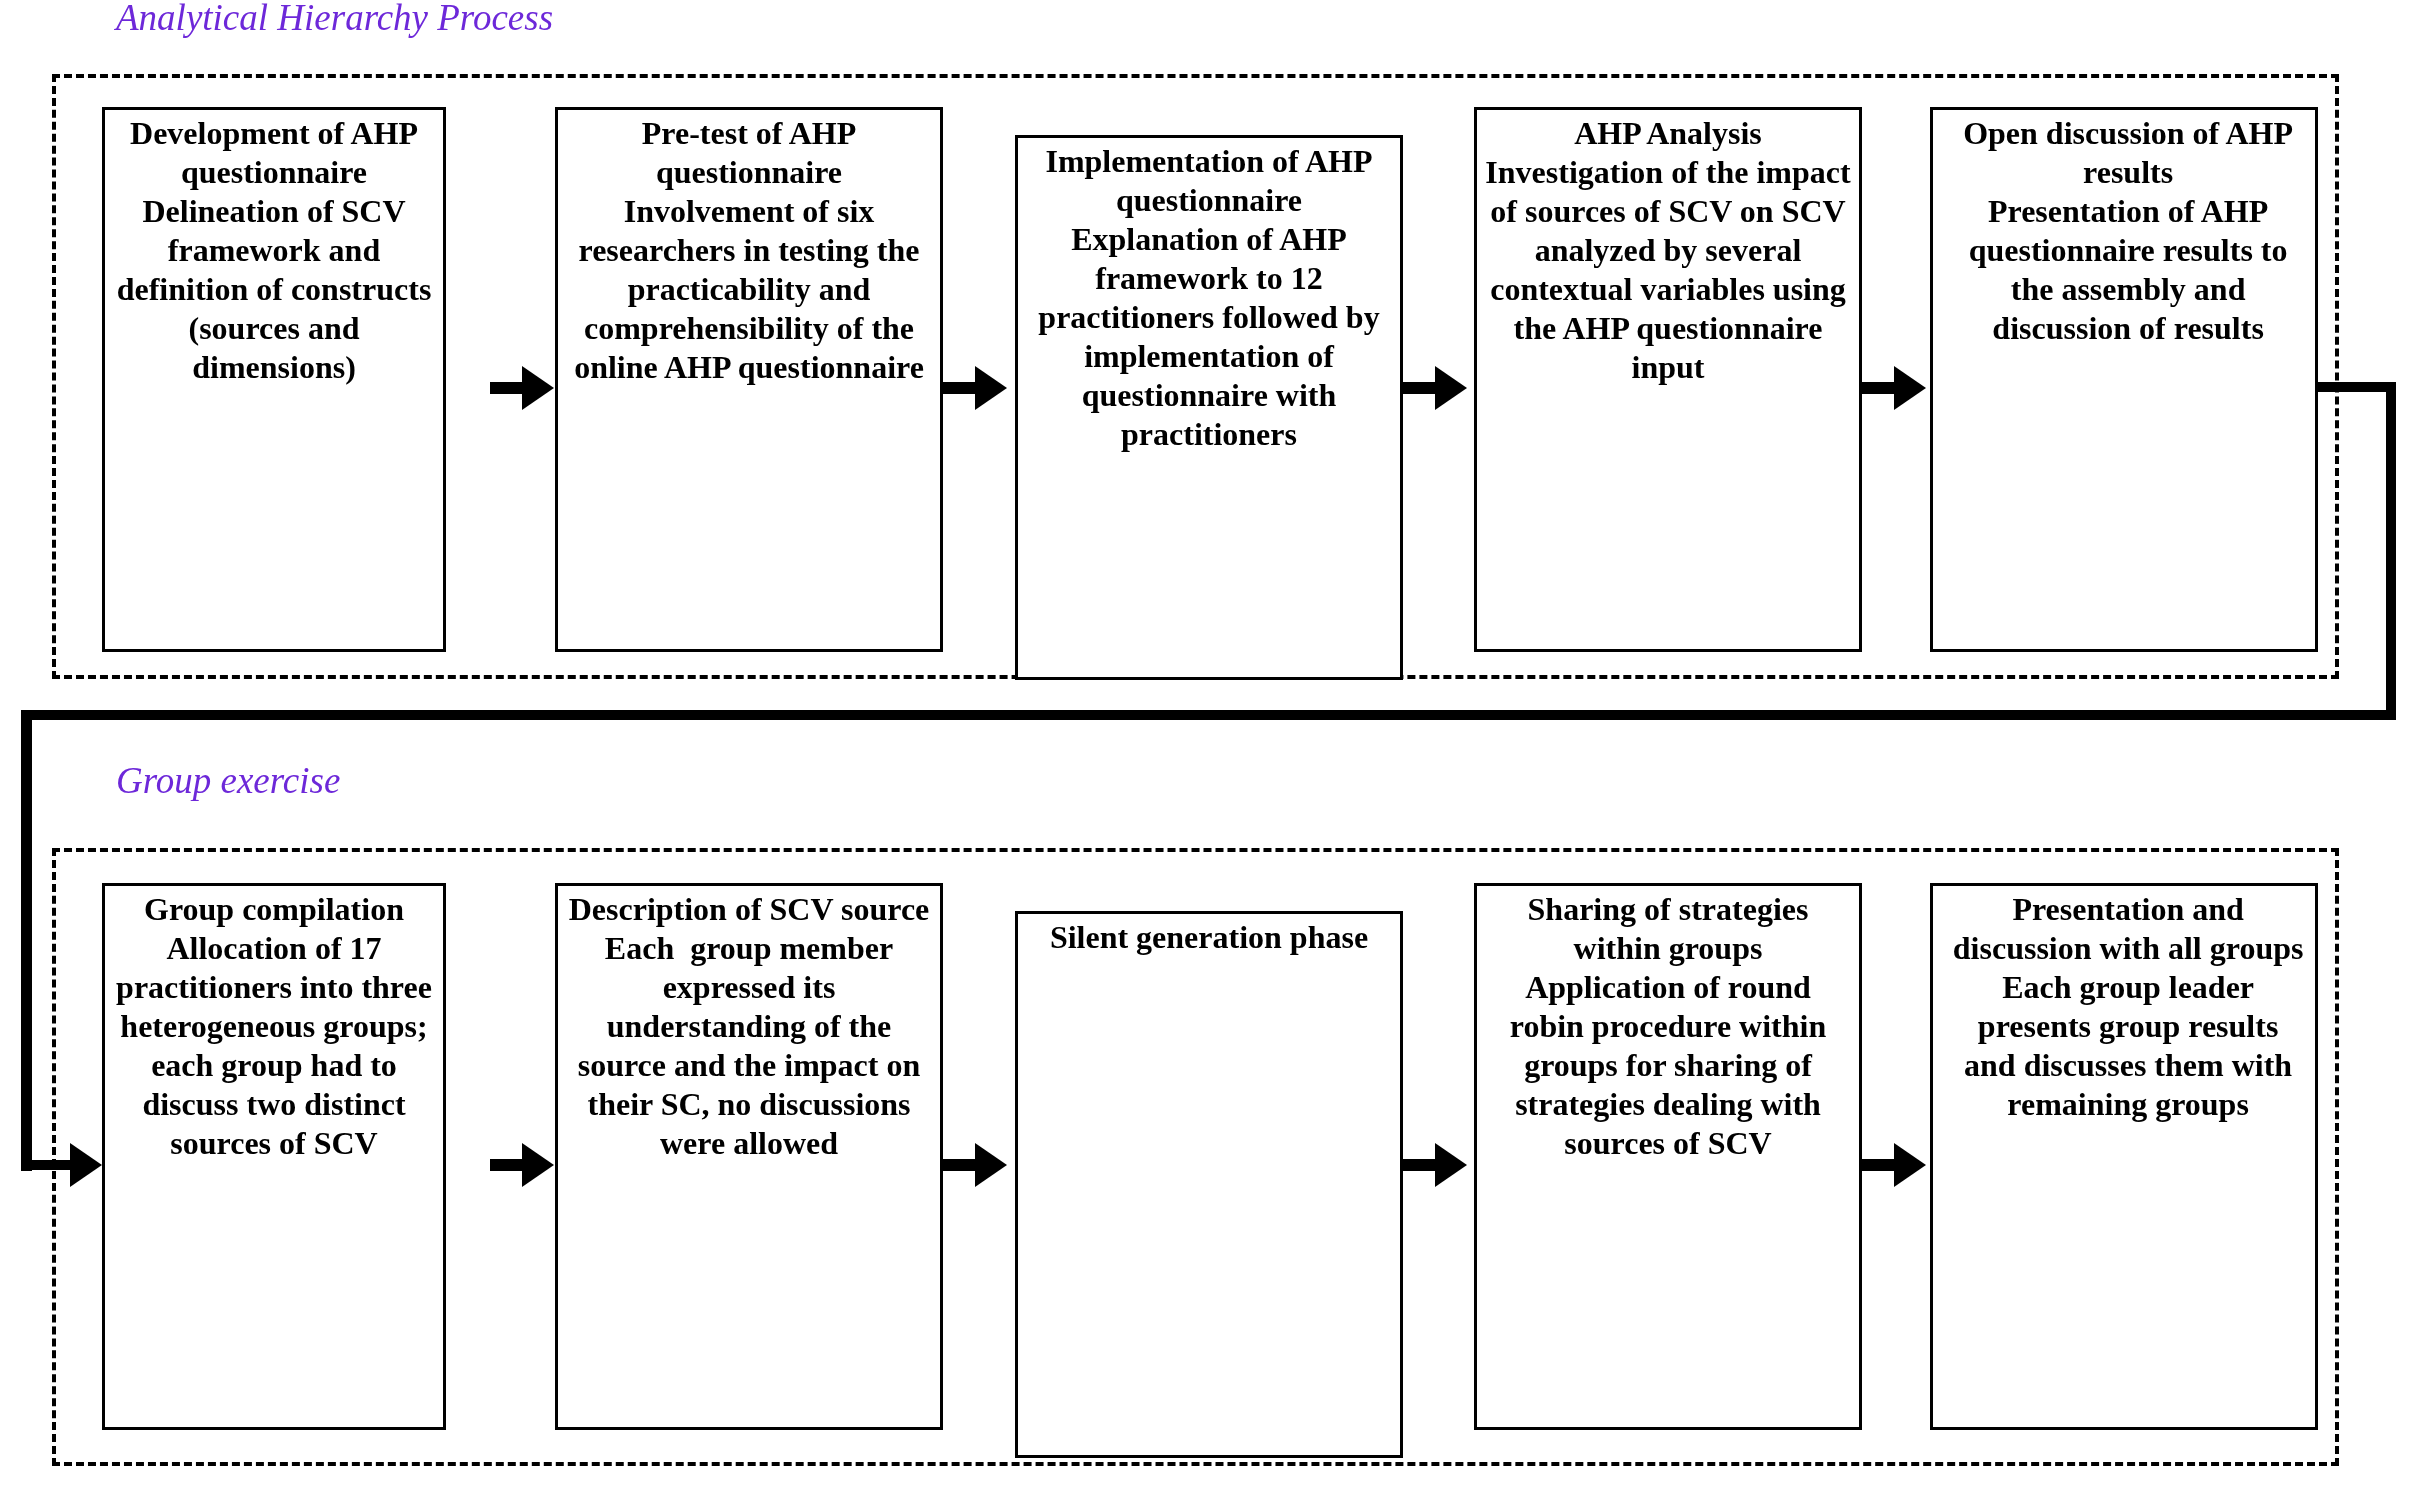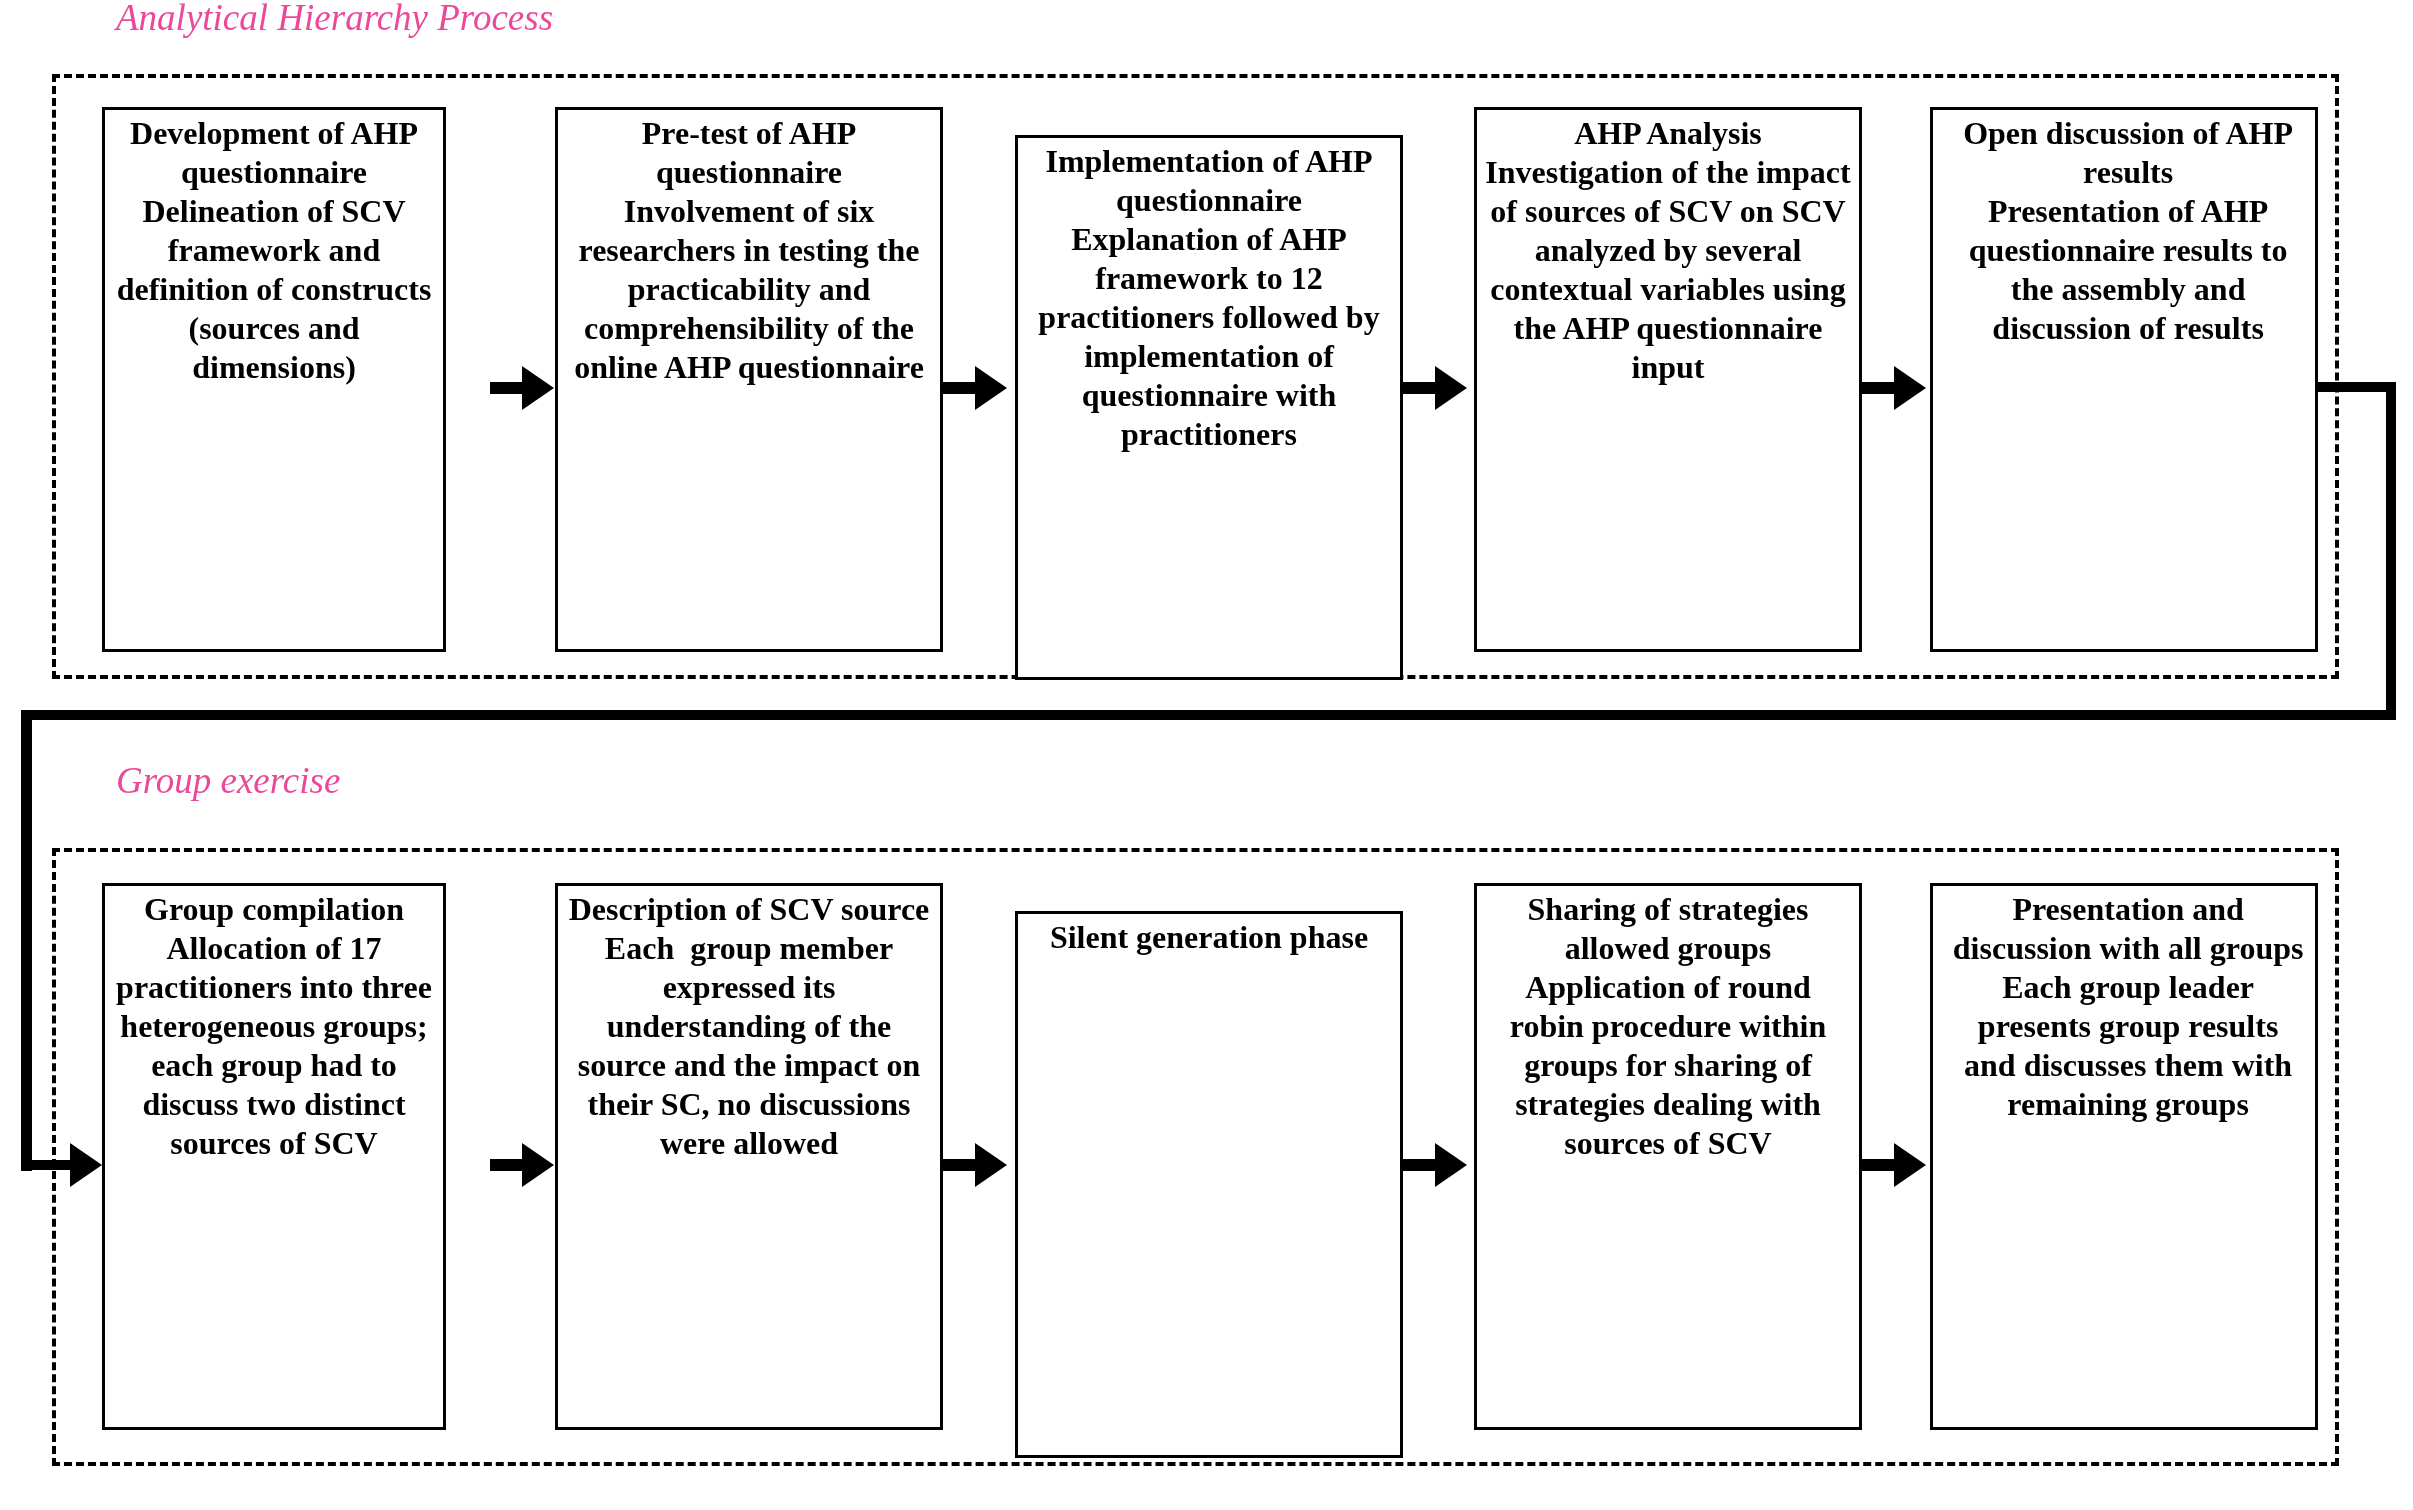--- a/index.html
+++ b/index.html
@@ -6,21 +6,21 @@
   body{width:2413px;height:1510px;position:relative;overflow:hidden;
        font-family:"Liberation Serif","DejaVu Serif",serif;color:#000;}
 
   
   .section-label{
     position:absolute;
     font-style:italic;
     font-size:37px;
     line-height:1.05;
     white-space:nowrap;
-    color:#ec4899;
+    color:#6d28d9;
   }
   #lbl-ahp   { left:116px; top:-1.3px;   }
   #lbl-group { left:116px; top:762px; }
 
   
   .dashed-group{
     position:absolute;
     border:4.5px dashed #000;
     box-sizing:border-box;
     background:transparent;
@@ -185,21 +185,21 @@
 <div class="pbox row2 c2">
   <span class="ptitle">Description of SCV source</span>
   <span class="pdesc">Each  group member expressed its understanding of the source and the impact on their SC, no discussions were allowed</span>
 </div>
 
 <div class="pbox row2 c3">
   <span class="ptitle">Silent generation phase</span>
 </div>
 
 <div class="pbox row2 c4">
-  <span class="ptitle">Sharing of strategies allowed groups</span>
+  <span class="ptitle">Sharing of strategies within groups</span>
   <span class="pdesc">Application of round robin procedure within groups for sharing of strategies dealing with sources of SCV</span>
 </div>
 
 <div class="pbox row2 c5">
   <span class="ptitle">Presentation and discussion with all groups</span>
   <span class="pdesc">Each group leader presents group results and discusses them with remaining groups</span>
 </div>
 
 <div class="arrow a-r2 ax1">
     <span class="shaft"></span>

